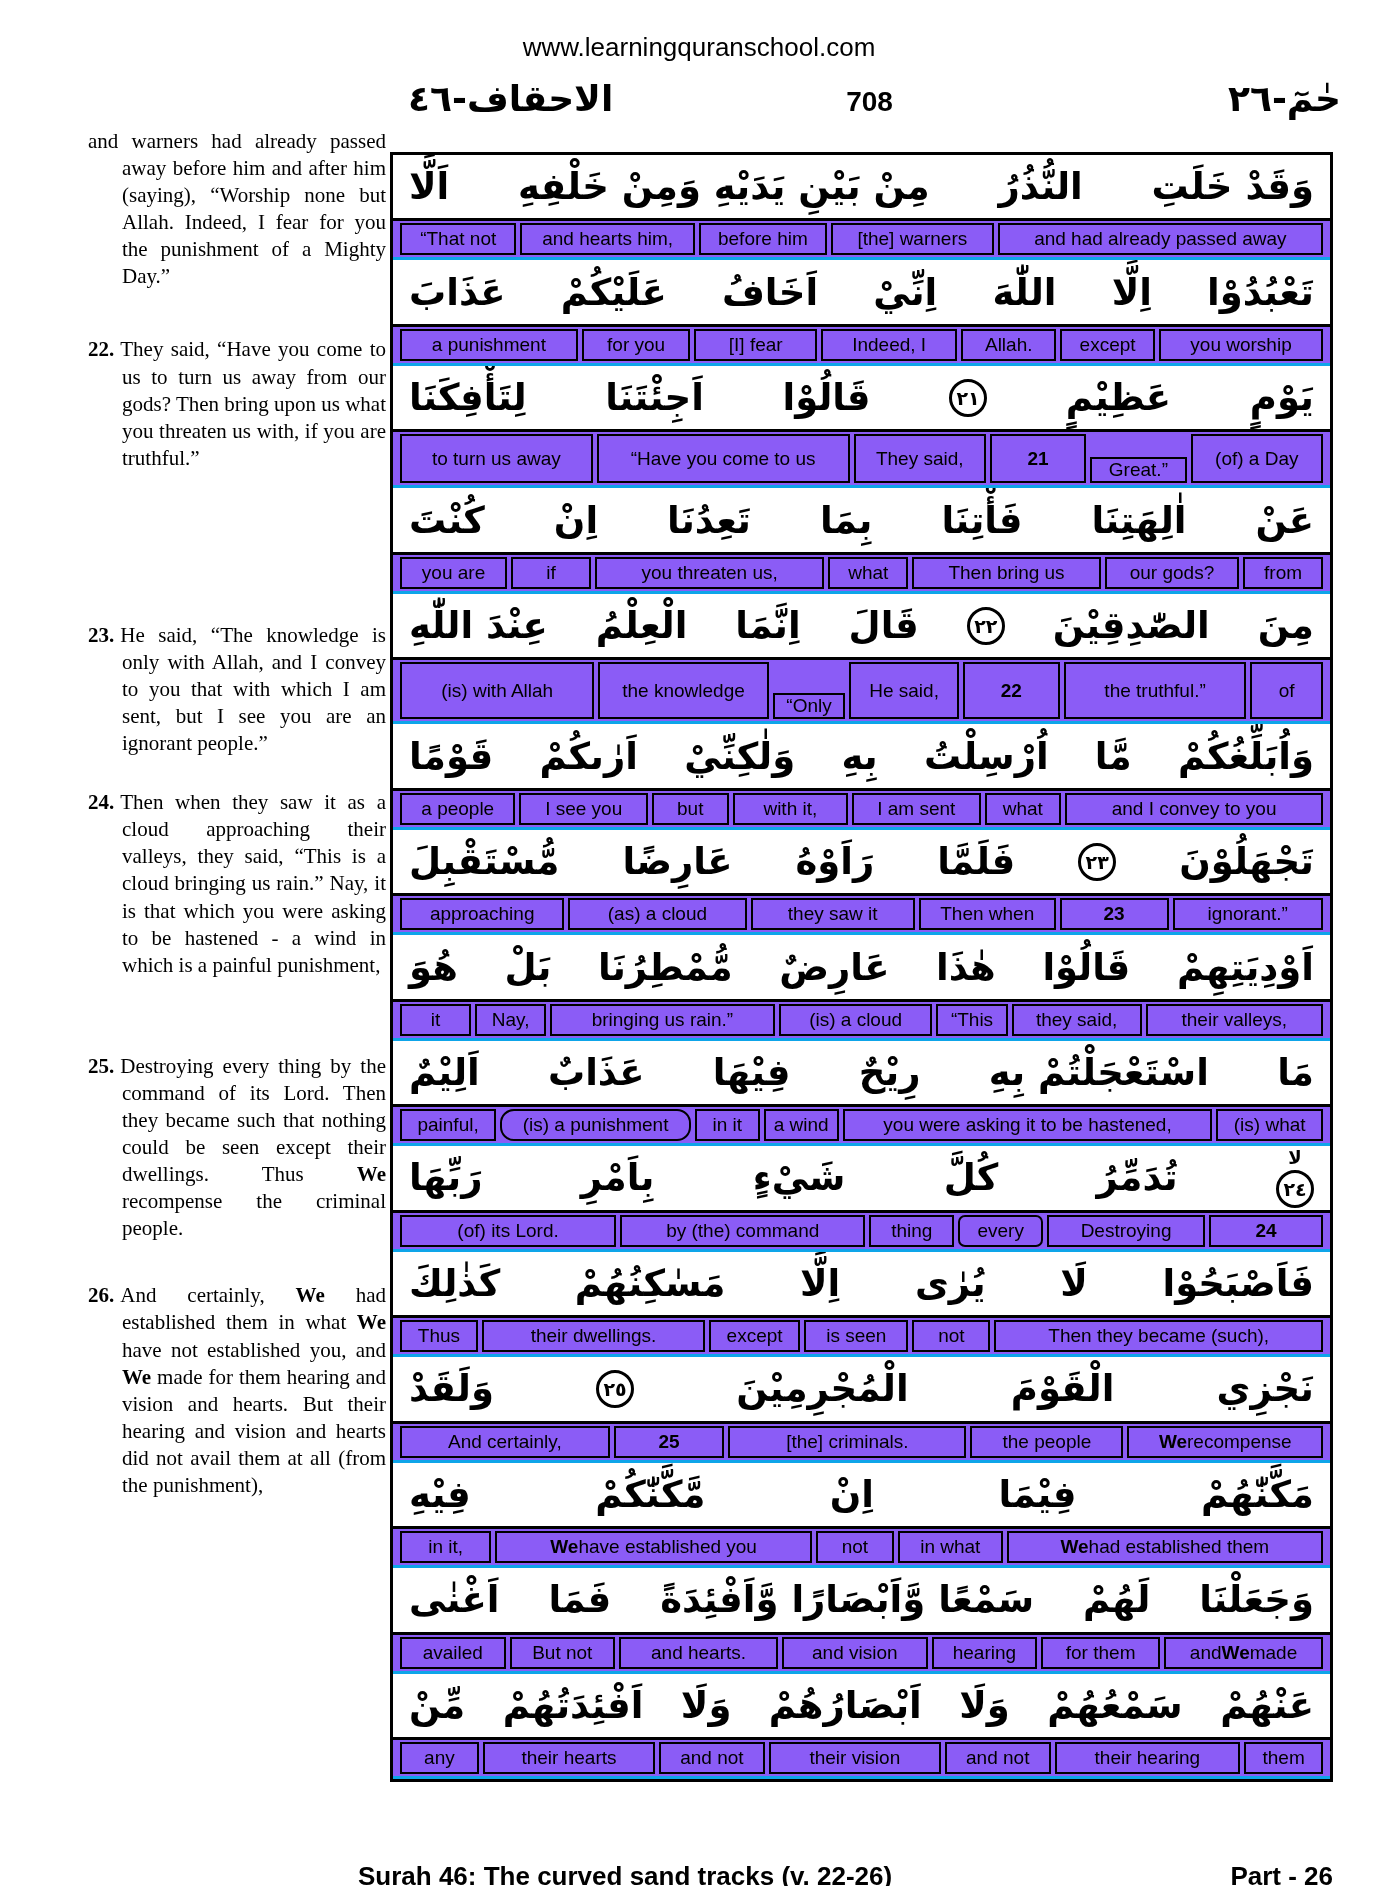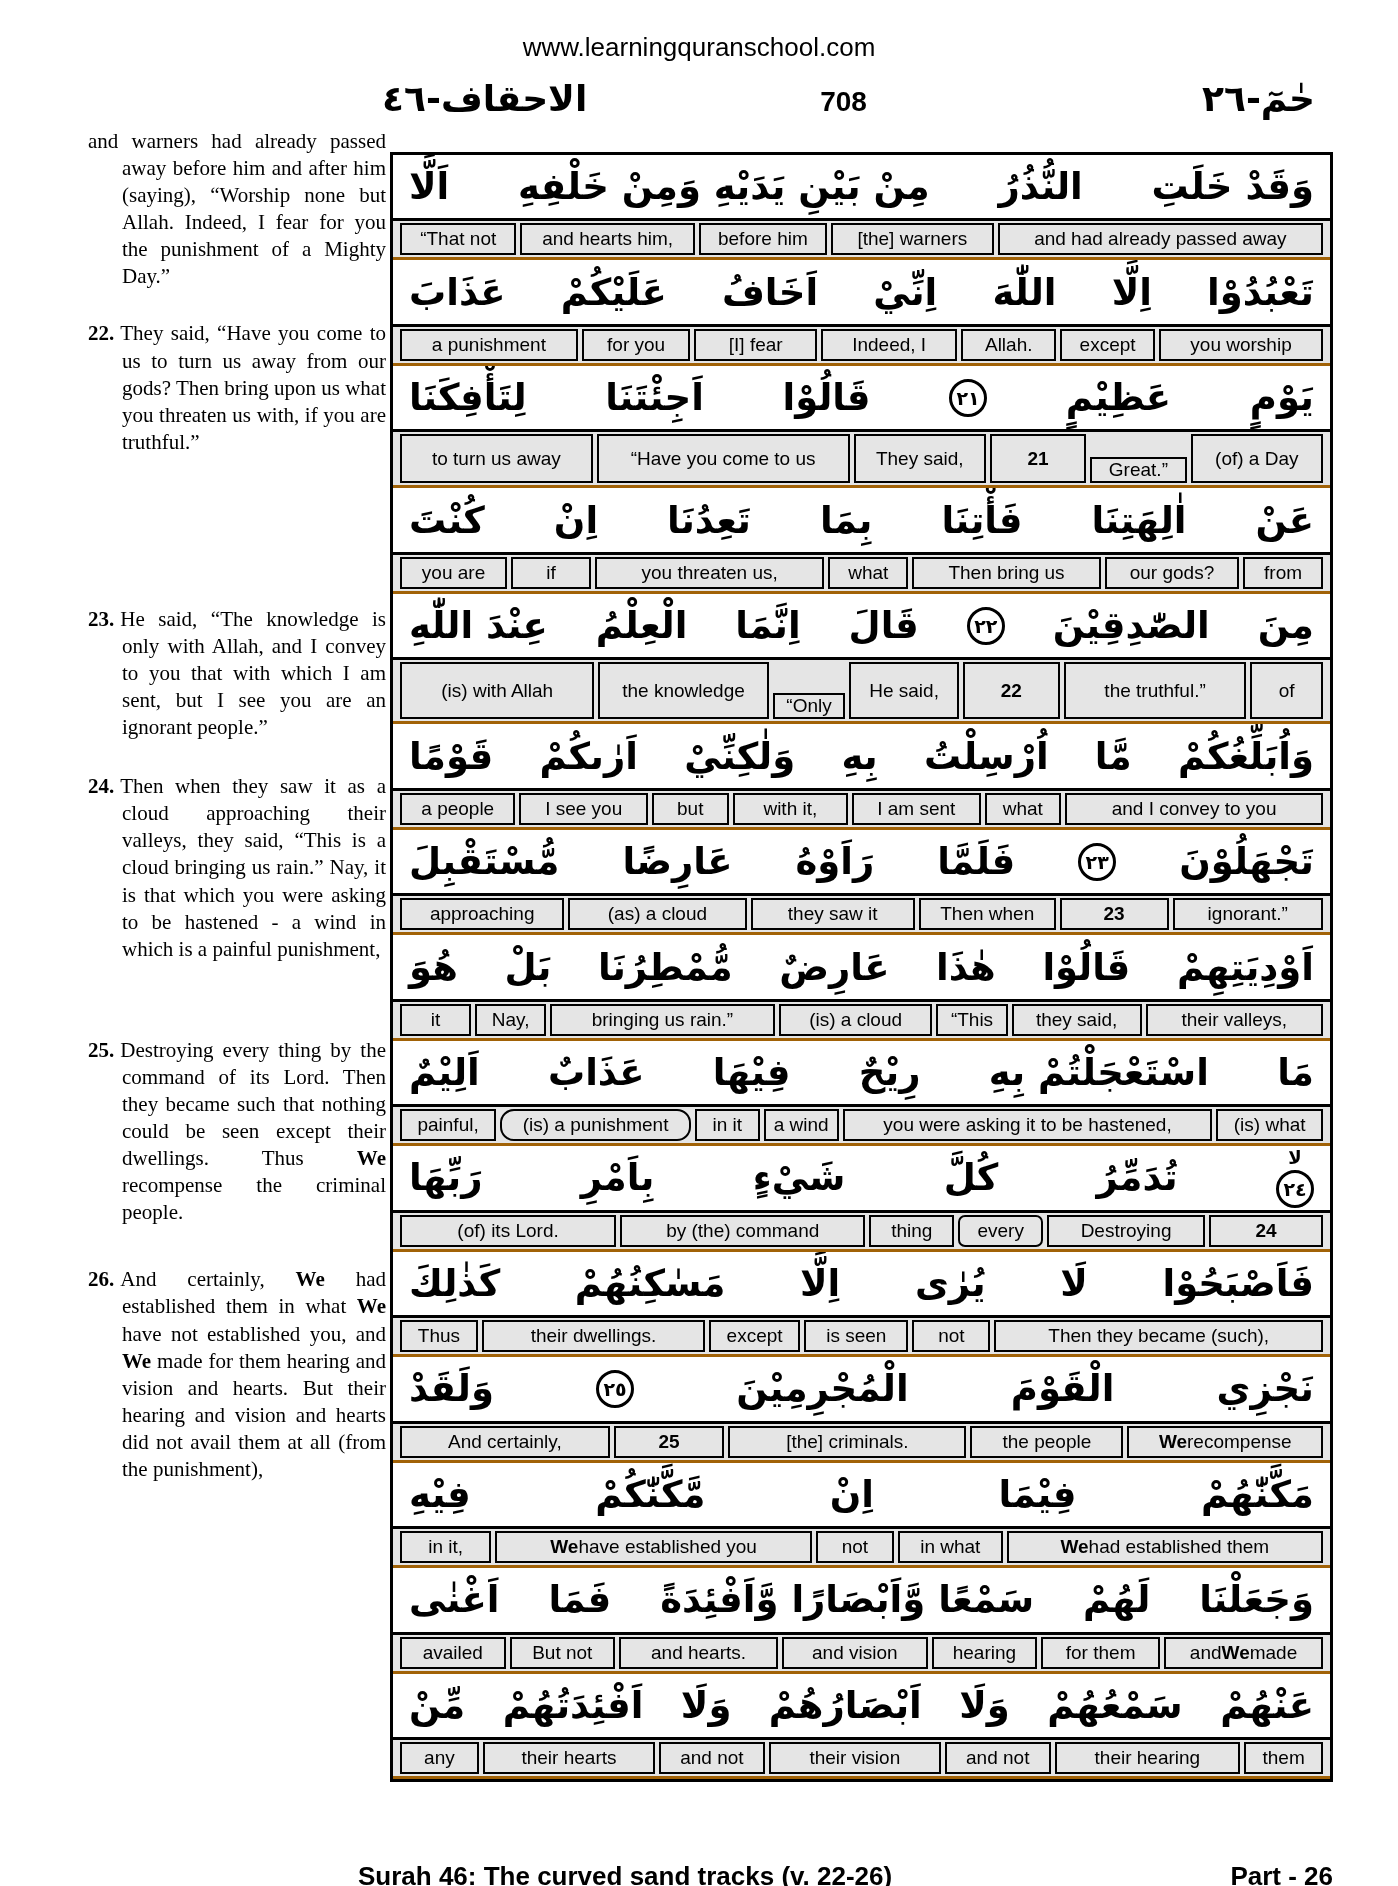--- a/index.html
+++ b/index.html
@@ -1,43 +1,43 @@
 <!DOCTYPE html>
 <html><head>
 <meta charset="utf-8">
 <style>
   html,body{margin:0;padding:0;background:#fff;}
   .page{position:relative;width:1398px;height:1886px;background:#ffffff;color:#000;overflow:hidden;}
 
   .site-url{position:absolute;top:32px;left:0;width:100%;text-align:center;
     font:26px "Liberation Sans",sans-serif;color:#000;}
 
-  .header{position:absolute;top:76px;left:372px;width:943px;height:52px;}
+  .header{position:absolute;top:76px;left:398px;width:943px;height:52px;}
   .h-surah{position:absolute;left:10px;top:2px;font:bold 36px "DejaVu Sans",sans-serif;direction:rtl;}
   .h-page{position:absolute;left:0;top:10px;width:100%;text-align:center;
     font:bold 28px "Liberation Sans",sans-serif;}
   .h-juz{position:absolute;right:0;top:2px;font:bold 36px "DejaVu Sans",sans-serif;direction:rtl;}
 
   .sidebar{position:absolute;left:88px;top:128px;width:298px;
     font:21px "Liberation Serif",serif;line-height:1.29;text-align:justify;}
   .para{margin:0;padding-left:34px;text-indent:-34px;}
   .para .vnum{font-weight:bold;padding-right:6px;}
-  .para:nth-child(2){margin-top:30px;}
+  .para:nth-child(2){margin-top:46px;}
   .para:nth-child(3){margin-top:150px;}
   .para:nth-child(4){margin-top:32px;}
   .para:nth-child(5){margin-top:74px;}
   .para:nth-child(6){margin-top:40px;}
 
   .word-table{position:absolute;left:390px;top:152px;width:943px;height:1630px;
     border:3px solid #000;box-sizing:border-box;display:flex;flex-direction:column;background:#fff;}
   .ar-row{flex:1 1 0;display:flex;direction:rtl;justify-content:space-between;align-items:center;
     padding:0 16px;font:bold 37px "DejaVu Sans",sans-serif;line-height:1;white-space:nowrap;overflow:hidden;}
   .ar-word{display:inline-block;}
-  .tr-row{flex:0 0 36px;display:flex;border-top:3px solid #000;border-bottom:3px solid #a16207;
-    align-items:stretch;padding:0 5px;background:#e5e5e5;}
+  .tr-row{flex:0 0 36px;display:flex;border-top:3px solid #000;border-bottom:3px solid #0ea5e9;
+    align-items:stretch;padding:0 5px;background:#8b5cf6;}
   .tr-cell{border:2px solid #000;margin:2px;flex:1 1 0;display:flex;align-items:center;justify-content:center;
     font:19px "Liberation Sans",sans-serif;white-space:nowrap;overflow:hidden;padding:0 4px;box-sizing:border-box;}
   .tr-cell.num{font-weight:bold;}
 
   .vc-wrap{display:inline-flex;flex-direction:column;align-items:center;gap:2px;line-height:1;}
   .vc-above{font:bold 18px "DejaVu Sans",sans-serif;}
   .vc{width:38px;height:38px;border:3px solid #000;border-radius:50%;box-sizing:border-box;
     display:flex;align-items:center;justify-content:center;font:bold 19px "DejaVu Sans",sans-serif;}
 
   .footer{position:absolute;top:1861px;left:358px;width:975px;height:34px;

